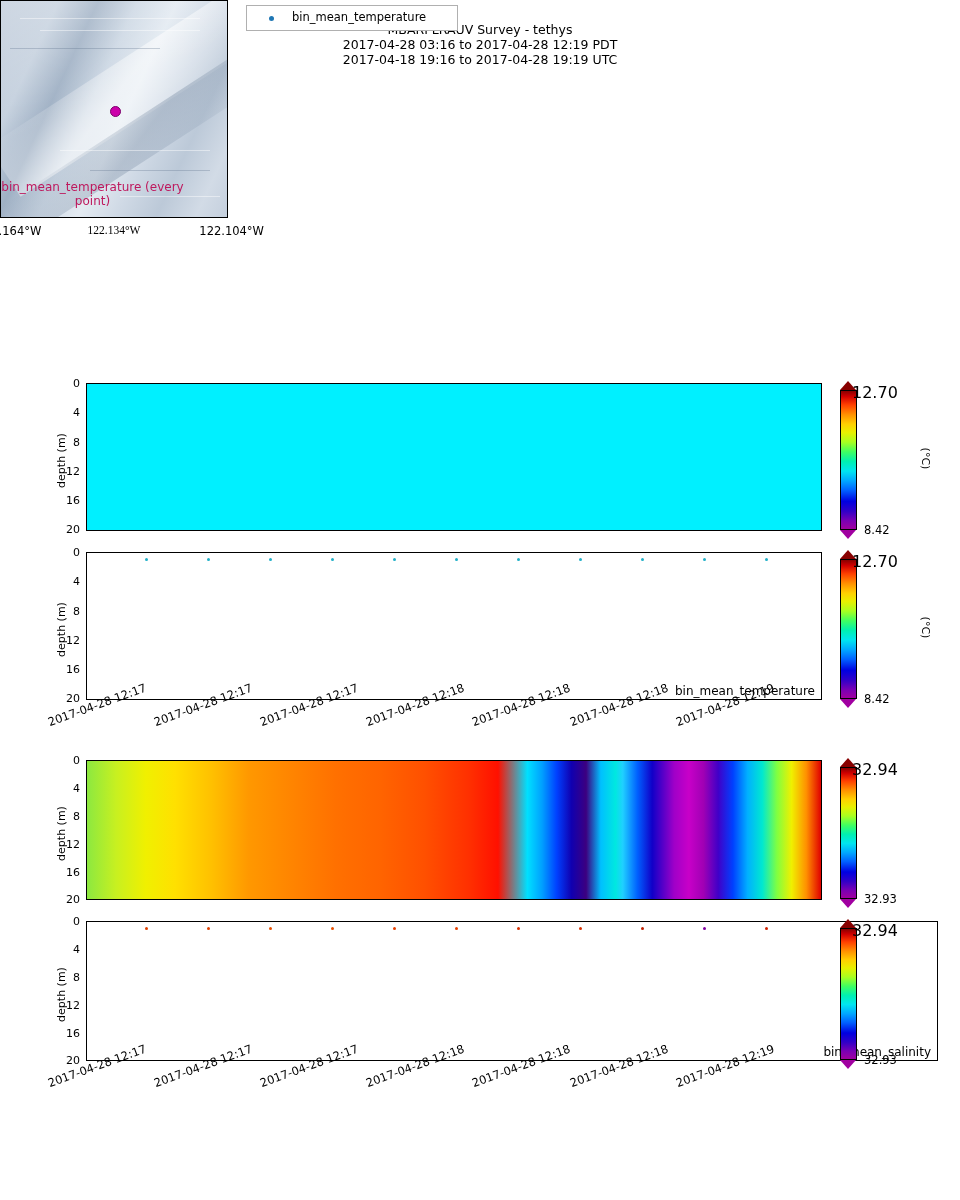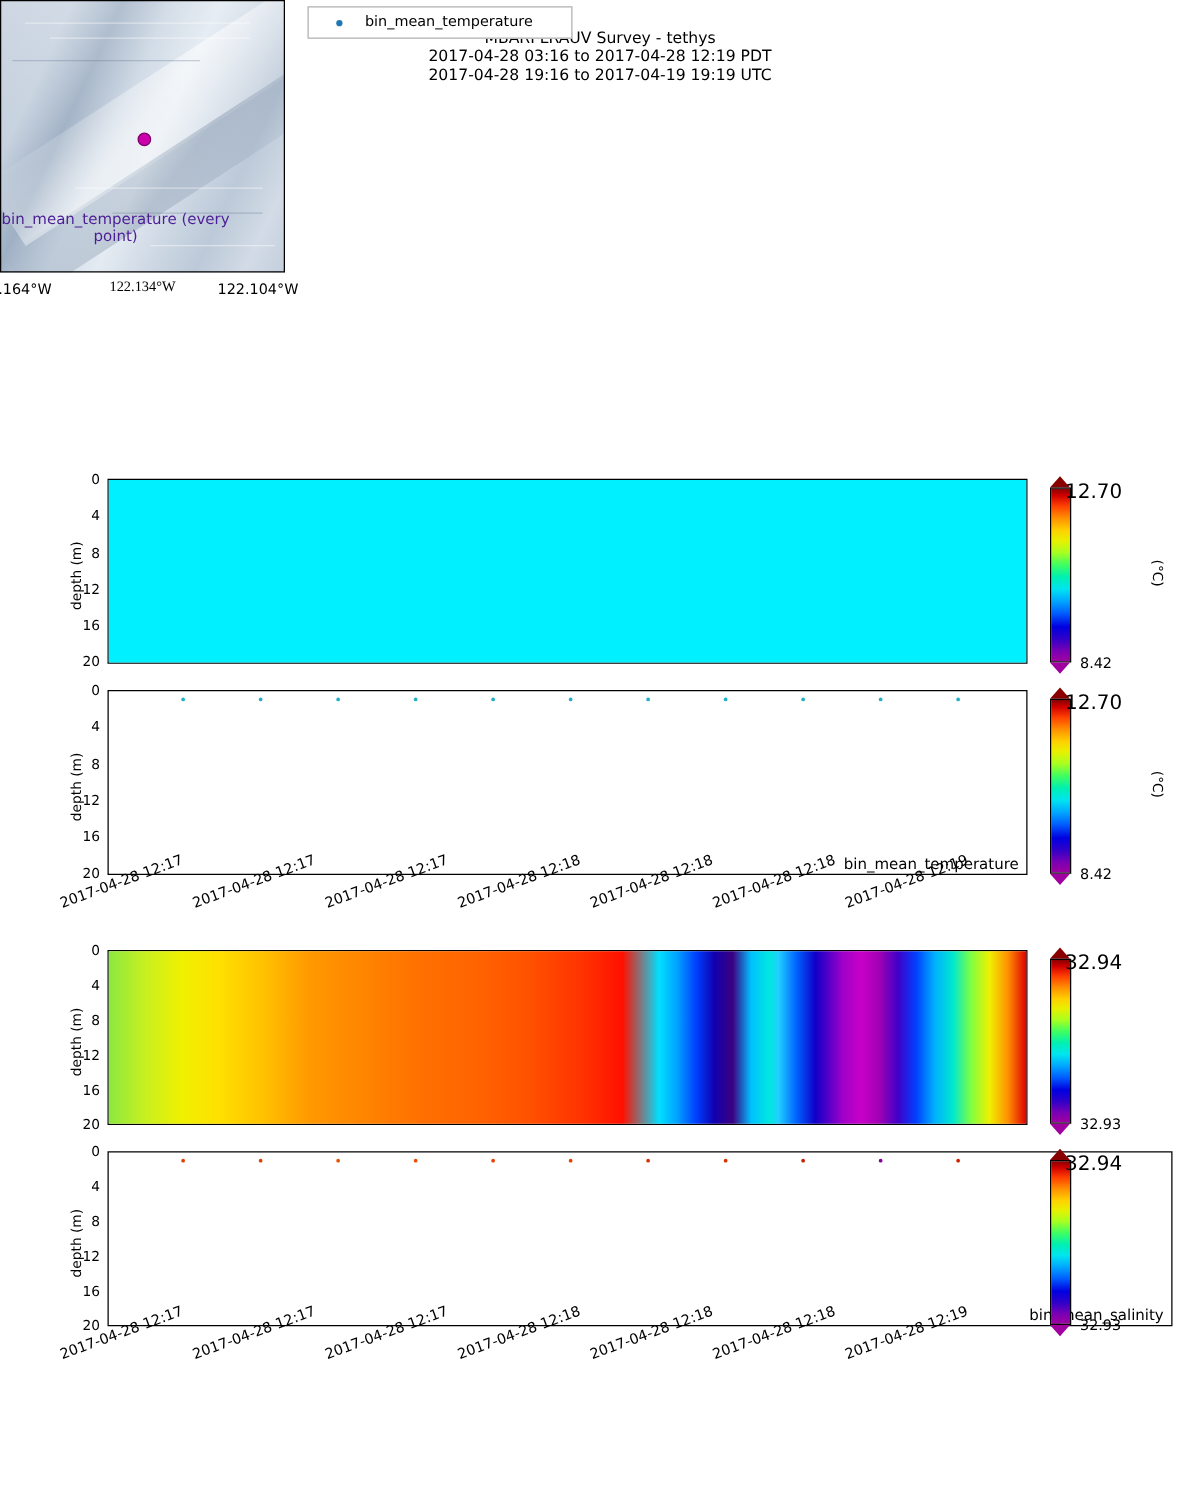--- a/index.html
+++ b/index.html
@@ -18,21 +18,21 @@
   #map-img .dark{position:absolute;background:rgba(90,110,135,0.30);height:1px;}
   #map-diag{position:absolute;left:-20px;top:60px;width:300px;height:60px;
     background:linear-gradient(160deg,rgba(255,255,255,0) 0%,rgba(255,255,255,0.55) 45%,rgba(255,255,255,0) 100%);
     transform:rotate(-33deg);}
   #map-diag2{position:absolute;left:-10px;top:120px;width:300px;height:40px;
     background:linear-gradient(160deg,rgba(110,130,155,0) 0%,rgba(110,130,155,0.35) 50%,rgba(110,130,155,0) 100%);
     transform:rotate(-33deg);}
   #map-border{position:absolute;left:0;top:0;width:228px;height:218px;border:1px solid #000;box-sizing:border-box;}
   #map-dot{position:absolute;left:110px;top:106px;width:9px;height:9px;border-radius:50%;
     background:#cc00aa;border:1px solid #7a006a;}
-  #map-caption{position:absolute;left:0;top:168px;width:185px;text-align:center;font-size:12px;color:#4c1d95;}
+  #map-caption{position:absolute;left:0;top:180px;width:185px;text-align:center;font-size:12px;color:#be185d;}
   .maplbl{position:absolute;font-size:11.5px;white-space:nowrap;}
   #map-legend{position:absolute;left:246px;top:5px;width:210px;height:24px;border:1px solid #b0b0b0;background:#fff;}
   #map-legend .dot{position:absolute;left:22px;top:10px;width:5px;height:5px;border-radius:50%;background:#1f77b4;}
   #map-legend .lbl{position:absolute;left:45px;top:4px;font-size:11.5px;}
   
   .panel{position:absolute;box-sizing:border-box;border:1px solid #000;background:#fff;}
   .axlabel{position:absolute;font-size:11px;transform-origin:50% 50%;}
   .ytick{position:absolute;font-size:11px;text-align:right;width:24px;}
   .panel-note{position:absolute;font-size:12px;right:6px;}
   
@@ -65,41 +65,41 @@
       #80ff40 94%, #f0f000 96%, #ff9000 98%, #e00000 100%);}
   .dots{position:absolute;left:0;top:0;right:0;bottom:0;}
   .dot-pt{position:absolute;width:3px;height:3px;border-radius:50%;}
 </style>
 </head>
 <body>
 
 <div id="title" class="abs">
   <div>MBARI LRAUV Survey - tethys</div>
   <div>2017-04-28 03:16  to  2017-04-28 12:19 PDT</div>
-  <div>2017-04-28 19:16  to  2017-04-19 19:19 UTC</div>
+  <div>2017-04-18 19:16  to  2017-04-28 19:19 UTC</div>
 </div>
 
 <div id="map-wrap">
   <div id="map-img">
     <div id="map-diag"></div>
     <div id="map-diag2"></div>
     <div class="ridge" style="left:20px;top:18px;width:180px;"></div>
     <div class="ridge" style="left:40px;top:30px;width:160px;"></div>
     <div class="dark" style="left:10px;top:48px;width:150px;"></div>
     <div class="ridge" style="left:60px;top:150px;width:150px;"></div>
     <div class="dark" style="left:90px;top:170px;width:120px;"></div>
     <div class="ridge" style="left:120px;top:196px;width:100px;"></div>
   </div>
   <div id="map-border"></div>
   <div id="map-dot"></div>
   <div id="map-caption">bin_mean_temperature (every point)</div>
 
   <div class="maplbl" style="left:-36px;top:224px;width:90px;text-align:center;">122.164°W</div>
   <div class="maplbl" style="left:69px;top:224px;width:90px;text-align:center;font-family:Liberation Serif, serif;">122.134°W</div>
-  <div class="maplbl" style="left:174px;top:224px;width:90px;text-align:left;">122.104°W</div>
+  <div class="maplbl" style="left:174px;top:224px;width:90px;text-align:right;">122.104°W</div>
 
   <div id="map-legend">
     <div class="dot"></div>
     <div class="lbl">bin_mean_temperature</div>
   </div>
 </div>
 
 <div class="panel" style="left:86px;top:383px;width:736px;height:148px;">
   <div id="sec1fill"></div>
 </div>

